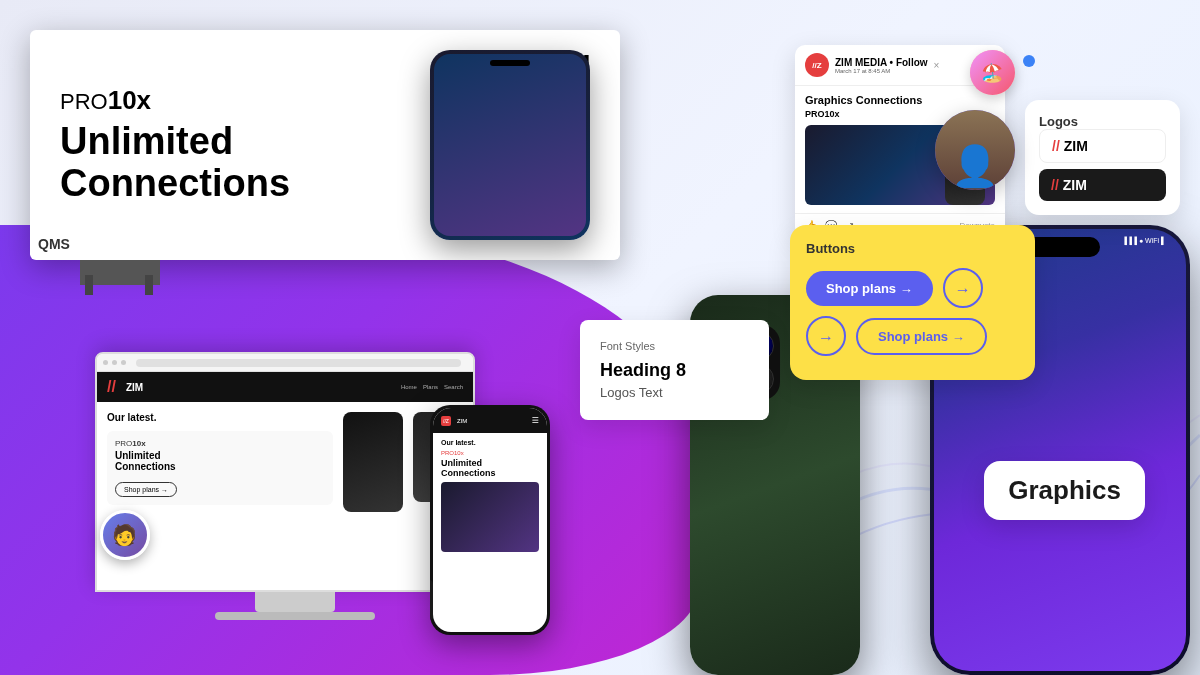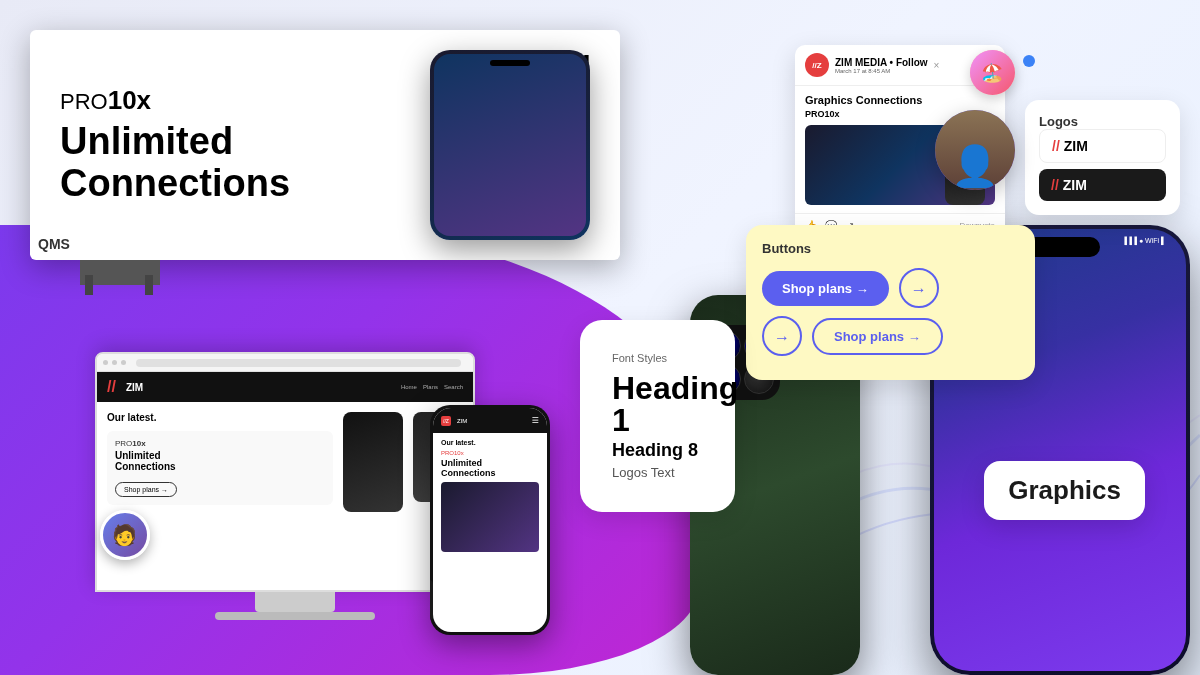--- a/index.html
+++ b/index.html
@@ -337,22 +337,22 @@
       align-items: flex-end;
       justify-content: center;
       font-size: 40px;
     }
 
     
     .buttons-card {
       position: absolute;
       top: 225px;
       right: 165px;
-      width: 289px;
-      background: #fef9c3;
+      width: 245px;
+      background: #fde047;
       border-radius: 16px;
       box-shadow: 0 8px 25px rgba(0,0,0,0.12);
       padding: 16px;
       z-index: 20;
     }
     .buttons-card-title {
       font-size: 13px;
       font-weight: 600;
       color: #333;
       margin-bottom: 12px;
@@ -401,25 +401,25 @@
       display: flex;
       align-items: center;
       gap: 6px;
     }
 
     
     .font-card {
       position: absolute;
       top: 320px;
       left: 580px;
-      width: 155px;
+      width: 189px;
       background: white;
-      border-radius: 22px;
+      border-radius: 8px;
       box-shadow: 0 8px 25px rgba(0,0,0,0.12);
-      padding: 32px;
+      padding: 20px;
       z-index: 20;
     }
     .font-card-title {
       font-size: 11px;
       font-weight: 500;
       color: #666;
       margin-bottom: 8px;
     }
     .font-h1 {
       font-size: 32px;
@@ -905,21 +905,20 @@
     <button class="btn-icon-only">→</button>
   </div>
   <div class="btn-row">
     <button class="btn-icon-only">→</button>
     <button class="btn-outline">Shop plans →</button>
   </div>
 </div>
 
 <div class="font-card">
   <div class="font-card-title">Font Styles</div>
-  <div class="font-h1">Heading 1</div>
   <div class="font-h2">Heading 8</div>
   <div class="font-body">Logos Text</div>
 </div>
 
 <div class="desktop-mockup">
   <div class="monitor-screen">
     <div class="browser-bar">
       <div class="browser-dot"></div>
       <div class="browser-dot"></div>
       <div class="browser-dot"></div>

